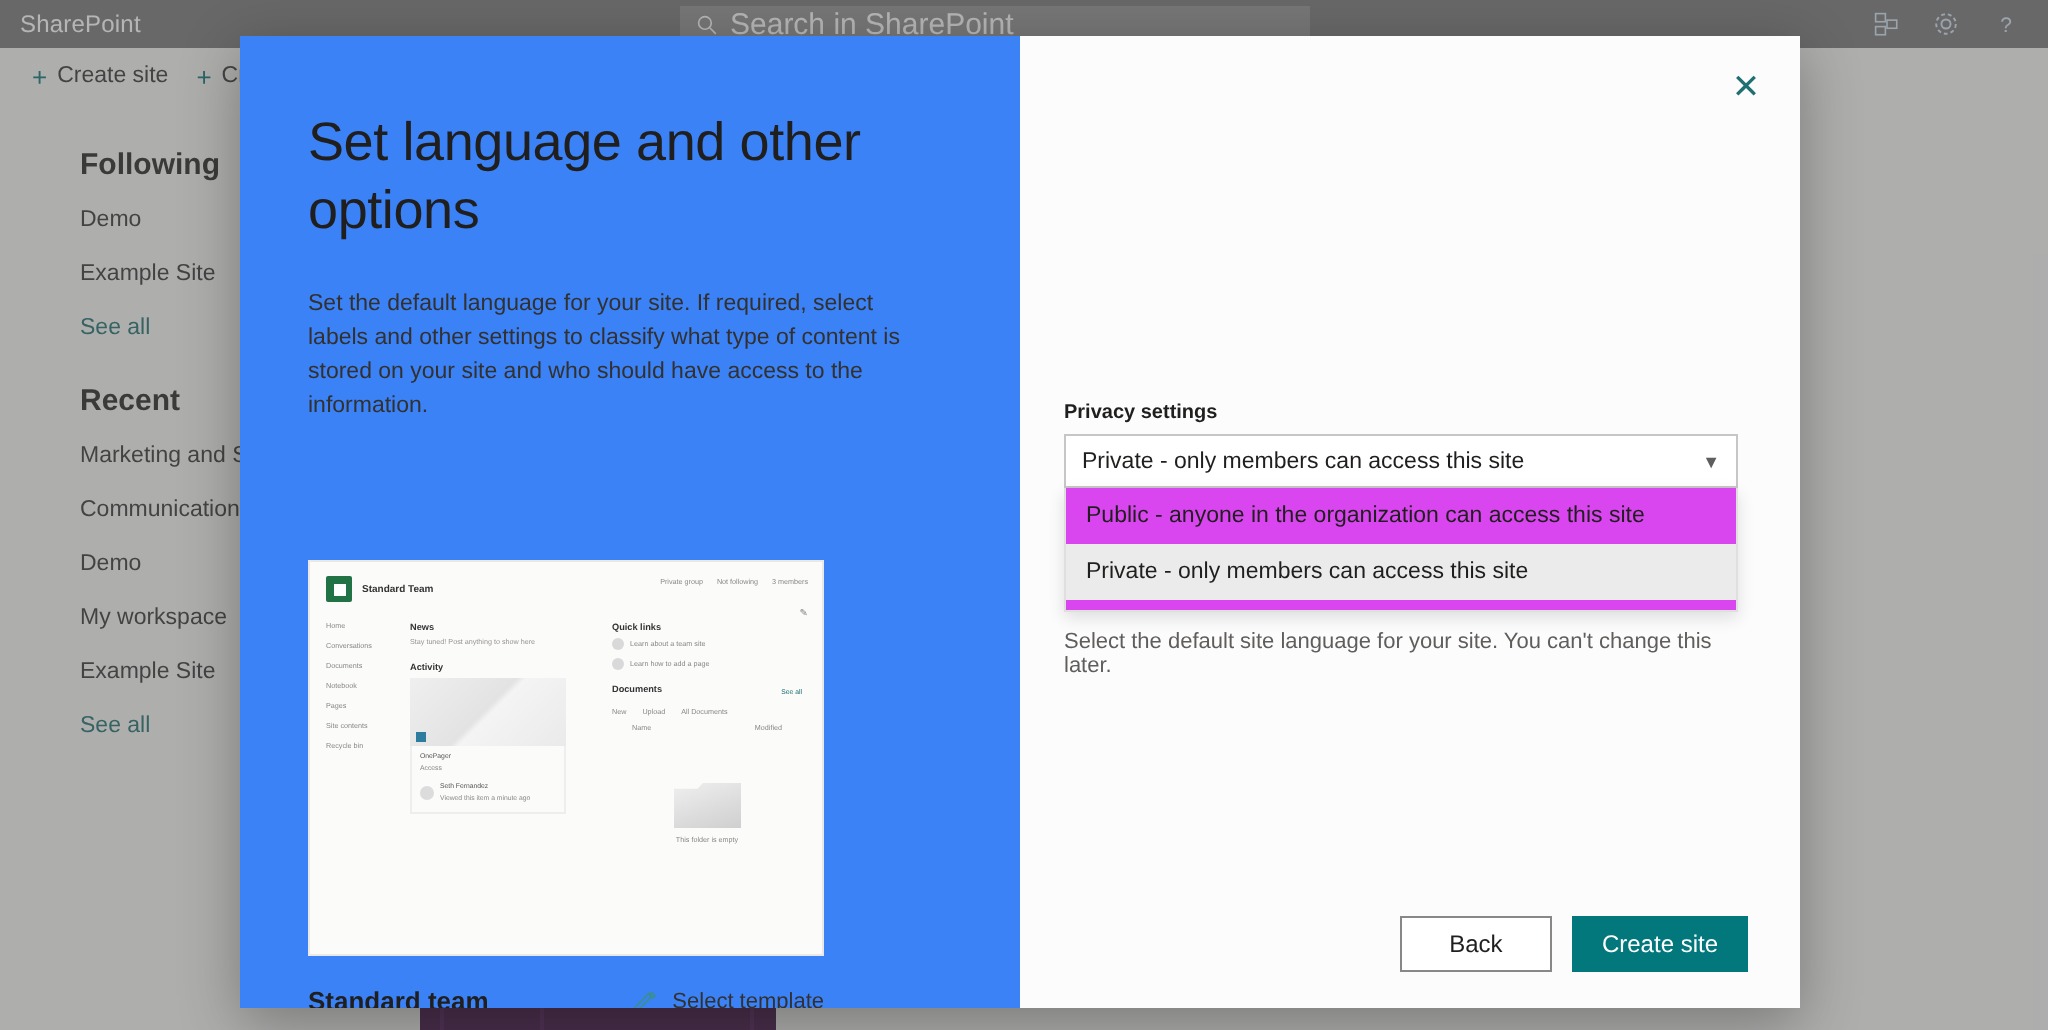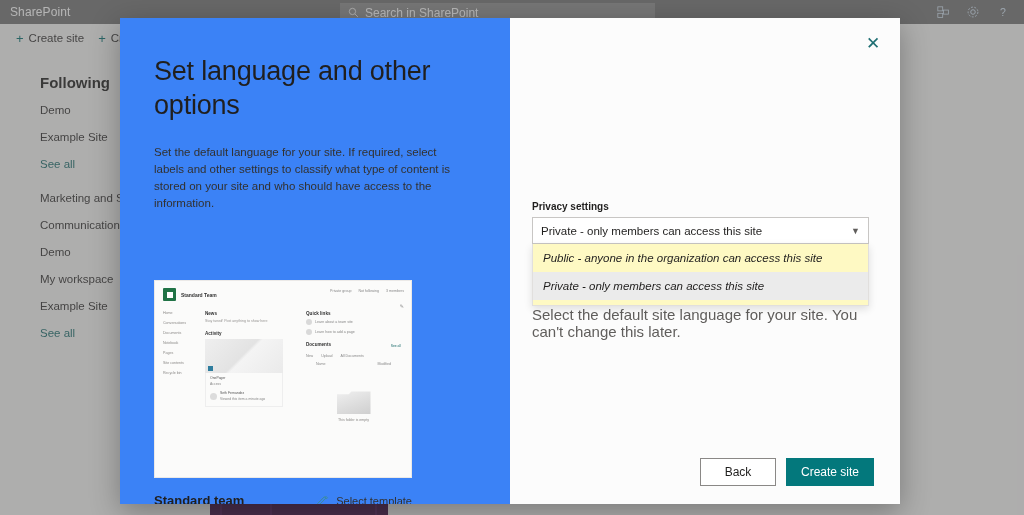--- a/index.html
+++ b/index.html
@@ -18,21 +18,21 @@
     background: #737373; display: flex; align-items: center;
   }
   .suite-brand {
     color: #ffffff; font-size: 12px; padding-left: 10px; letter-spacing: .1px;
   }
   .suite-search {
     position: absolute; left: 340px; top: 3px; width: 315px; height: 19px;
     background: #8d8d8d; display: flex; align-items: center; gap: 6px;
     padding-left: 8px;
   }
-  .suite-search .ph { color: #ffffff; font-size: 12px; }
+  .suite-search .ph { color: #ffffff; font-size: 15px; }
   .suite-icons {
     position: absolute; right: 6px; top: 0; height: 24px;
     display: flex; align-items: center; gap: 16px; padding-right: 8px;
   }
   .suite-icons span { color: #cfe0ef; display: flex; align-items: center; }
 
   .cmd-bar {
     position: absolute; top: 24px; left: 0; width: 1024px; height: 28px;
     background: #f3f2f1; display: flex; align-items: center; gap: 14px;
     padding-left: 16px;
@@ -166,32 +166,32 @@
     font-size: 10px; font-weight: 700; color: #201f1e; margin-bottom: 5px;
   }
   .combo {
     height: 27px; border: 1px solid #c8c6c4; background: #ffffff;
     display: flex; align-items: center; padding: 0 8px;
     justify-content: space-between;
   }
   .combo .val { font-size: 11.5px; color: #201f1e; }
   .combo .chev { color: #605e5c; font-size: 9px; }
   .listbox {
-    border: 1px solid #e1dfdd; border-top: none; background: #fef9c3;
+    border: 1px solid #e1dfdd; border-top: none; background: #d946ef;
     box-shadow: 0 3px 8px rgba(0,0,0,.12);
-    height: 62px; overflow: hidden; position: relative; font-style: italic;
+    height: 62px; overflow: hidden; position: relative;
   }
   .opt {
     height: 28px; display: flex; align-items: center; padding: 0 10px;
     font-size: 11.5px; color: #201f1e;
   }
   .opt.selected { background: #ebebeb; }
   .opt.clipped { height: 10px; overflow: hidden; color: #8a8886; }
   .hint {
-    font-size: 15px; color: #605e5c;
+    margin-top: 9px; font-size: 11px; color: #605e5c;
   }
 
   .actions {
     position: absolute; right: 26px; bottom: 18px; display: flex; gap: 10px;
   }
   .btn {
     height: 28px; min-width: 76px; padding: 0 14px; font-size: 12px;
     display: flex; align-items: center; justify-content: center; cursor: pointer;
   }
   .btn-secondary { background: #ffffff; border: 1px solid #8a8886; color: #201f1e; }
@@ -245,20 +245,21 @@
         <span>Create news post</span>
       </div>
     </div>
 
     <div class="left-nav">
       <div class="nav-head">Following</div>
       <div class="nav-link">Demo</div>
       <div class="nav-link">Example Site</div>
       <div class="nav-seeall">See all</div>
 
+      <div class="nav-head nav-group-2">Recent</div>
       <div class="nav-link">Marketing and Sales</div>
       <div class="nav-link">Communication site</div>
       <div class="nav-link">Demo</div>
       <div class="nav-link">My workspace</div>
       <div class="nav-link">Example Site</div>
       <div class="nav-seeall">See all</div>
     </div>
 
     <div class="bg-card">
       <div class="seg" style="left:10px;width:1.5px;"></div>

